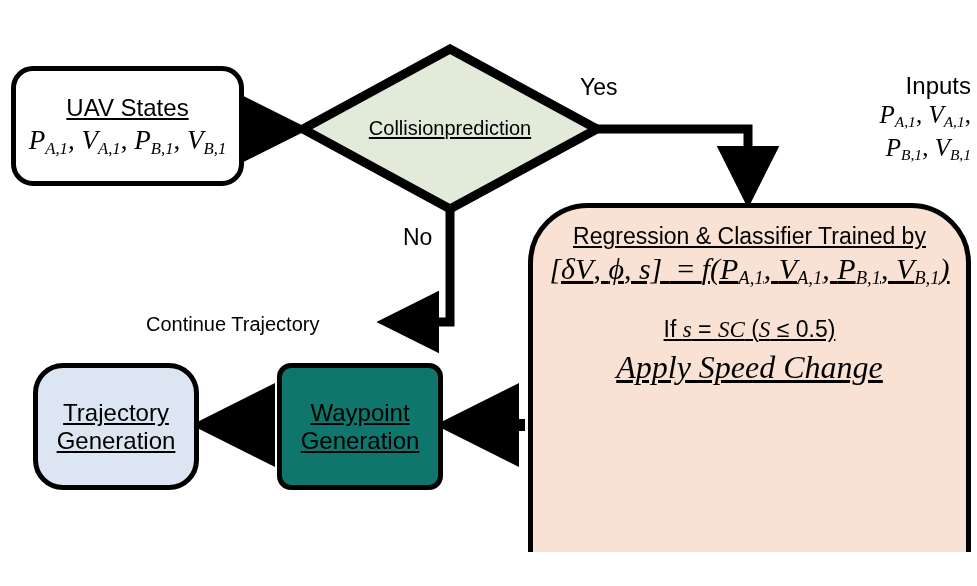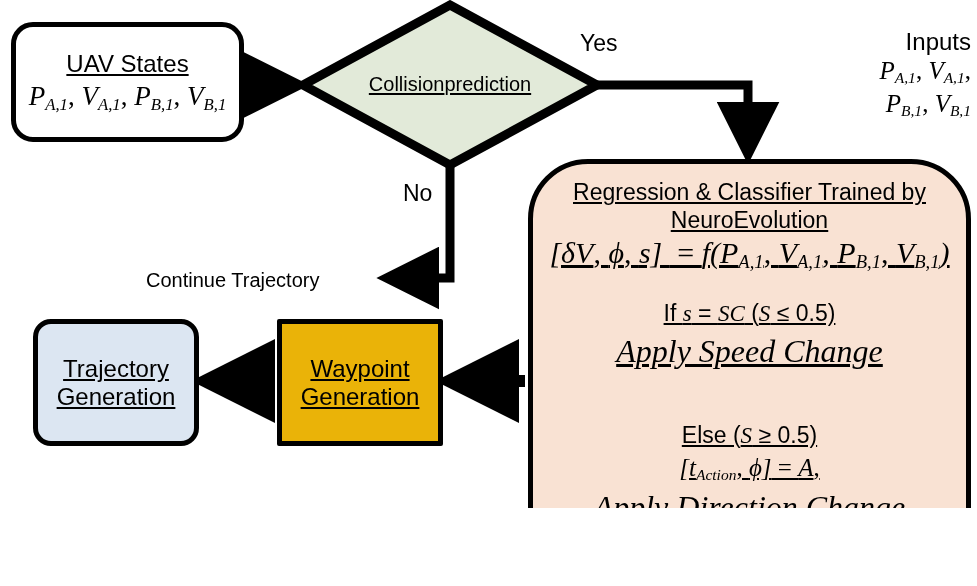--- a/index.html
+++ b/index.html
@@ -8,20 +8,21 @@
     background: #ffffff;
   }
   #canvas {
     position: relative;
     width: 977px;
     height: 508px;
     background: #ffffff;
     overflow: hidden;
     font-family: "Liberation Sans", sans-serif;
     color: #000000;
+    margin-top: 44px;
   }
   svg.layer {
     position: absolute;
     left: 0;
     top: 0;
     width: 977px;
     height: 586px;
     pointer-events: none;
   }
   .node {
@@ -107,29 +108,29 @@
   #regression-box .title { font-size: 23px; line-height: 1.22; }
   #regression-box .eq { font-size: 30px; margin-top: 2px; }
   #regression-box .branch { margin-top: 26px; font-size: 23px; line-height: 1.32; }
   #regression-box .branch .ln2 { font-size: 25px; }
   #regression-box .branch .ln3 { font-size: 32px; }
   #regression-box .branch.second { margin-top: 48px; }
 
   
   #waypoint-box {
     left: 277px; top: 319px; width: 166px; height: 127px;
-    border-radius: 2px;
-    background: #eab308;
+    border-radius: 14px;
+    background: #0f766e;
     font-size: 24px;
   }
 
   
   #trajectory-box {
     left: 33px; top: 319px; width: 166px; height: 127px;
-    border-radius: 18px;
+    border-radius: 30px;
     background: #dce6f2;
     font-size: 24px;
     align-items: center;
   }
 </style>
 </head>
 <body>
 
 <div id="canvas">
 
@@ -183,43 +184,33 @@
     <div class="formula math">
       P<sub>A,1</sub><span class="math-up">,&nbsp;</span>V<sub>A,1</sub><span class="math-up">,</span>
     </div>
     <div class="formula math">
       P<sub>B,1</sub><span class="math-up">,&nbsp;</span>V<sub>B,1</sub>
     </div>
   </div>
 
   <div class="node" id="regression-box">
     <div class="title ul">Regression &amp; Classifier Trained by</div>
-    <div class="title ul">NeuroEvolution</div>
 
     <div class="eq math">
       [δV<span class="math-up">,&nbsp;</span>ϕ<span class="math-up">,&nbsp;</span>s]
       <span class="math-up">&nbsp;=&nbsp;</span>f(P<sub>A,1</sub><span class="math-up">,&nbsp;</span>V<sub>A,1</sub><span class="math-up">,&nbsp;</span>P<sub>B,1</sub><span class="math-up">,&nbsp;</span>V<sub>B,1</sub>)
     </div>
 
     <div class="branch">
       <div class="ln1">
         If <span class="math">s</span> = <span class="math">SC</span> (<span class="math">S</span> ≤ 0.5)
       </div>
       <div class="ln3 math">Apply Speed Change</div>
     </div>
 
-    <div class="branch second">
-      <div class="ln1">
-        Else (<span class="math">S</span> ≥ 0.5)
-      </div>
-      <div class="ln2 math">
-        [t<sub>Action</sub><span class="math-up">,&nbsp;</span>ϕ]<span class="math-up">&nbsp;=&nbsp;</span>A<span class="math-up">,</span>
-      </div>
-      <div class="ln3 math">Apply Direction Change</div>
-    </div>
   </div>
 
   <div class="node" id="waypoint-box">
     <div class="ul">Waypoint</div>
     <div class="ul">Generation</div>
   </div>
 
   <div class="node" id="trajectory-box">
     <div class="ul">Trajectory</div>
     <div class="ul">Generation</div>

